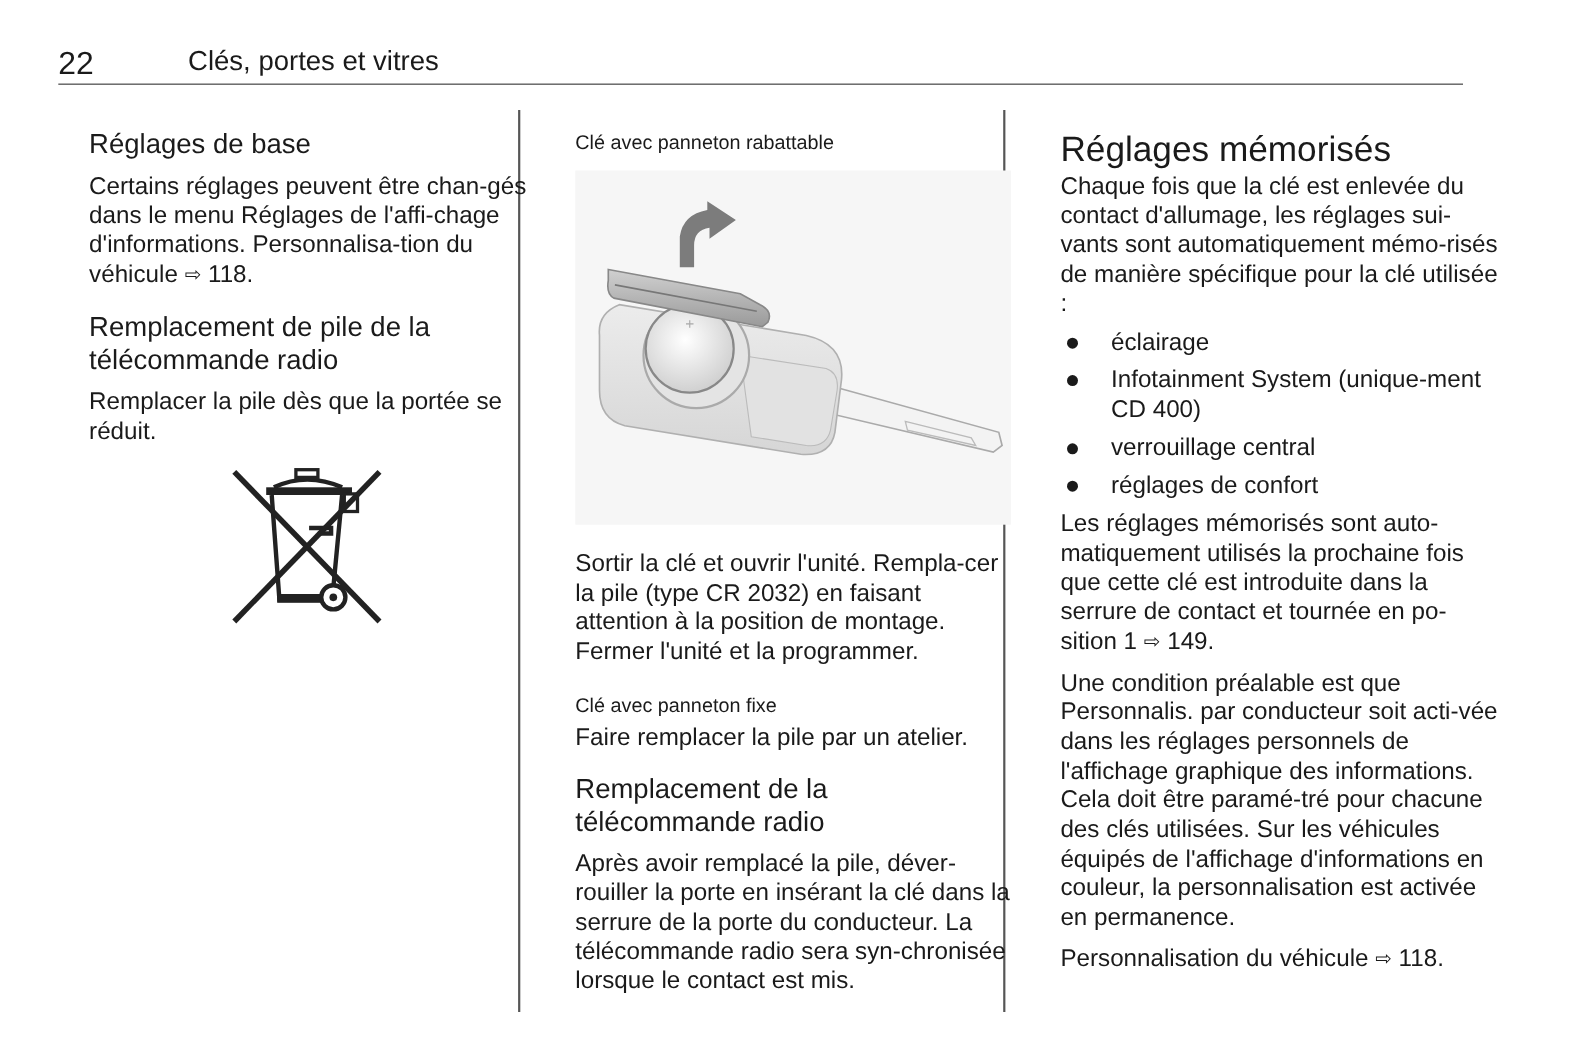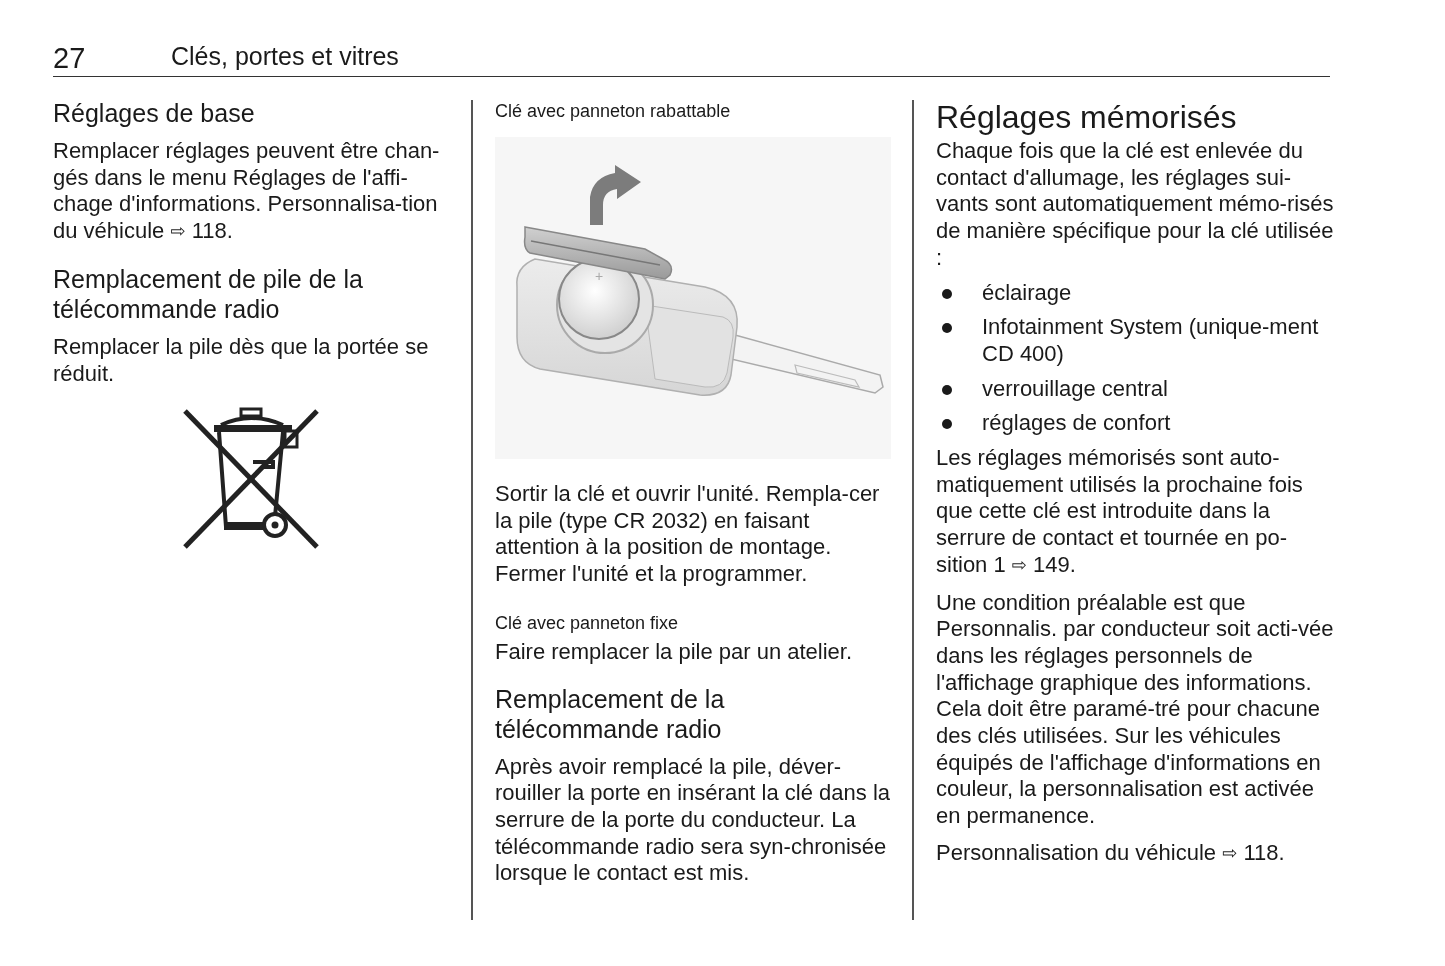--- a/index.html
+++ b/index.html
@@ -7,52 +7,52 @@
     width: 1445px; height: 966px; position: relative; overflow: hidden;
     font-family: "Liberation Sans", sans-serif; color: #1a1a1a;
   }
   .page-header {
     position: absolute; left: 53px; top: 38px; width: 1277px; height: 38px;
     border-bottom: 1.5px solid #333;
   }
   .page-number { position: absolute; left: 0; top: 4px; font-size: 29px; }
   .page-title { position: absolute; left: 118px; top: 4px; font-size: 25px; }
   .divider { position: absolute; top: 100px; width: 1.5px; height: 820px; background: #555; }
-  .col { position: absolute; top: 98px; }
+  .col { position: absolute; top: 116px; margin-left: 28px; }
   .col1 { left: 53px; width: 400px; }
   .col2 { left: 495px; width: 400px; }
   .col3 { left: 936px; width: 400px; }
   .h3 { font-size: 25px; line-height: 30px; margin: 0 0 10px 0; font-weight: normal; }
   .h2 { font-size: 32px; line-height: 38px; margin: 0 0 2px 0; font-weight: normal; }
   .sub { font-size: 18px; line-height: 27px; margin: 0; }
   p { font-size: 22px; line-height: 26.7px; margin: 0 0 10px 0; }
   .xref { display: inline-block; font-size: 18px; transform: translateY(-1px); }
   ul.bullets { list-style: none; margin: 8px 0 8px 0; padding: 0; }
   ul.bullets li { position: relative; padding-left: 46px; font-size: 22px; line-height: 26.7px; margin-bottom: 8px; }
   ul.bullets li .dot {
     position: absolute; left: 6px; top: 9px; width: 10px; height: 10px;
     border-radius: 50%; background: #1a1a1a;
   }
   .figure { display: block; }
 </style>
 </head>
 <body>
 
 <div class="page-header">
-  <span class="page-number">27</span>
+  <span class="page-number">22</span>
   <span class="page-title">Clés, portes et vitres</span>
 </div>
 
 <div class="divider" style="left:471px;"></div>
 <div class="divider" style="left:912px;"></div>
 
 <div class="col col1">
   <h3 class="h3">Réglages de base</h3>
   <p>
-    <span>Remplacer réglages peuvent être chan-gés dans le menu Réglages de l'affi-chage d'informations. Personnalisa-tion du véhicule</span>
+    <span>Certains réglages peuvent être chan-gés dans le menu Réglages de l'affi-chage d'informations. Personnalisa-tion du véhicule</span>
     <span class="xref">⇨</span>
     <span>118.</span>
   </p>
   <h3 class="h3" style="margin-top:18px;">
     <span>Remplacement de pile de la</span><br>
     <span>télécommande radio</span>
   </h3>
   <p>Remplacer la pile dès que la portée se réduit.</p>
 
   <div style="margin:10px 0 0 118px; width:160px; height:160px;">

